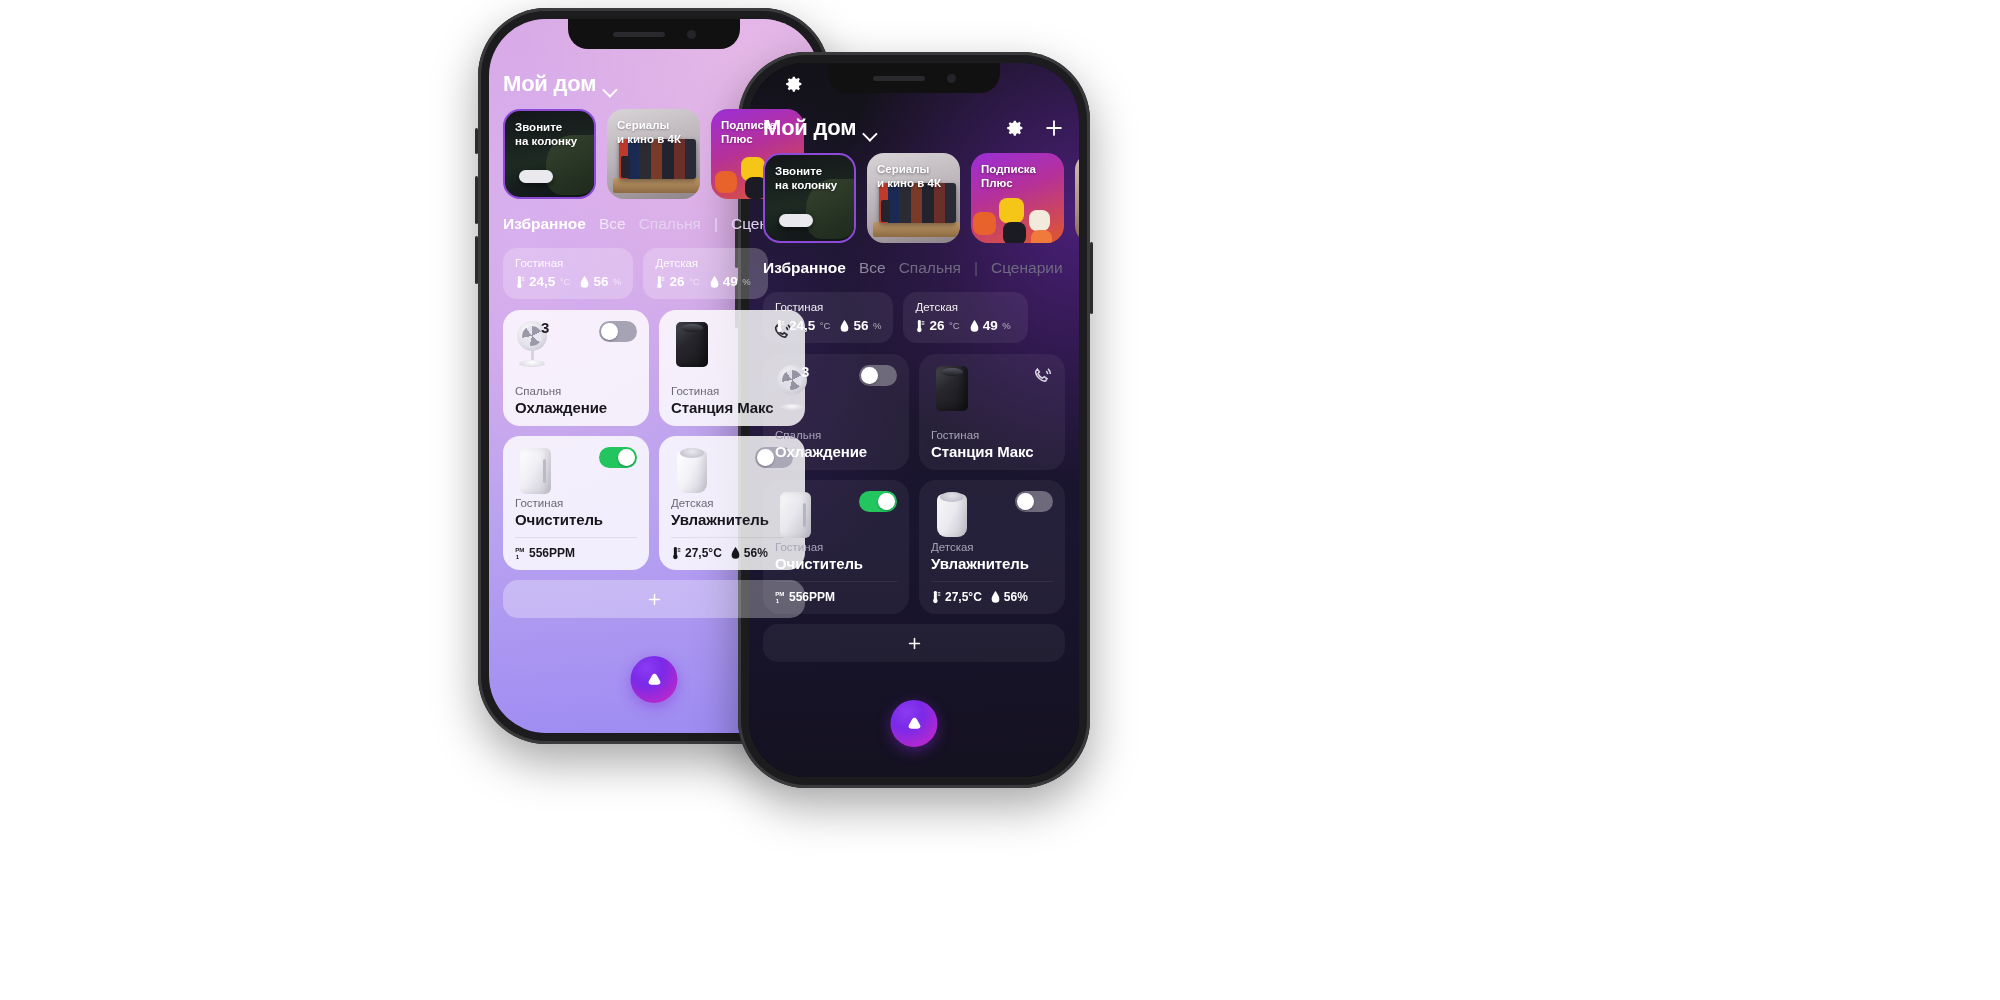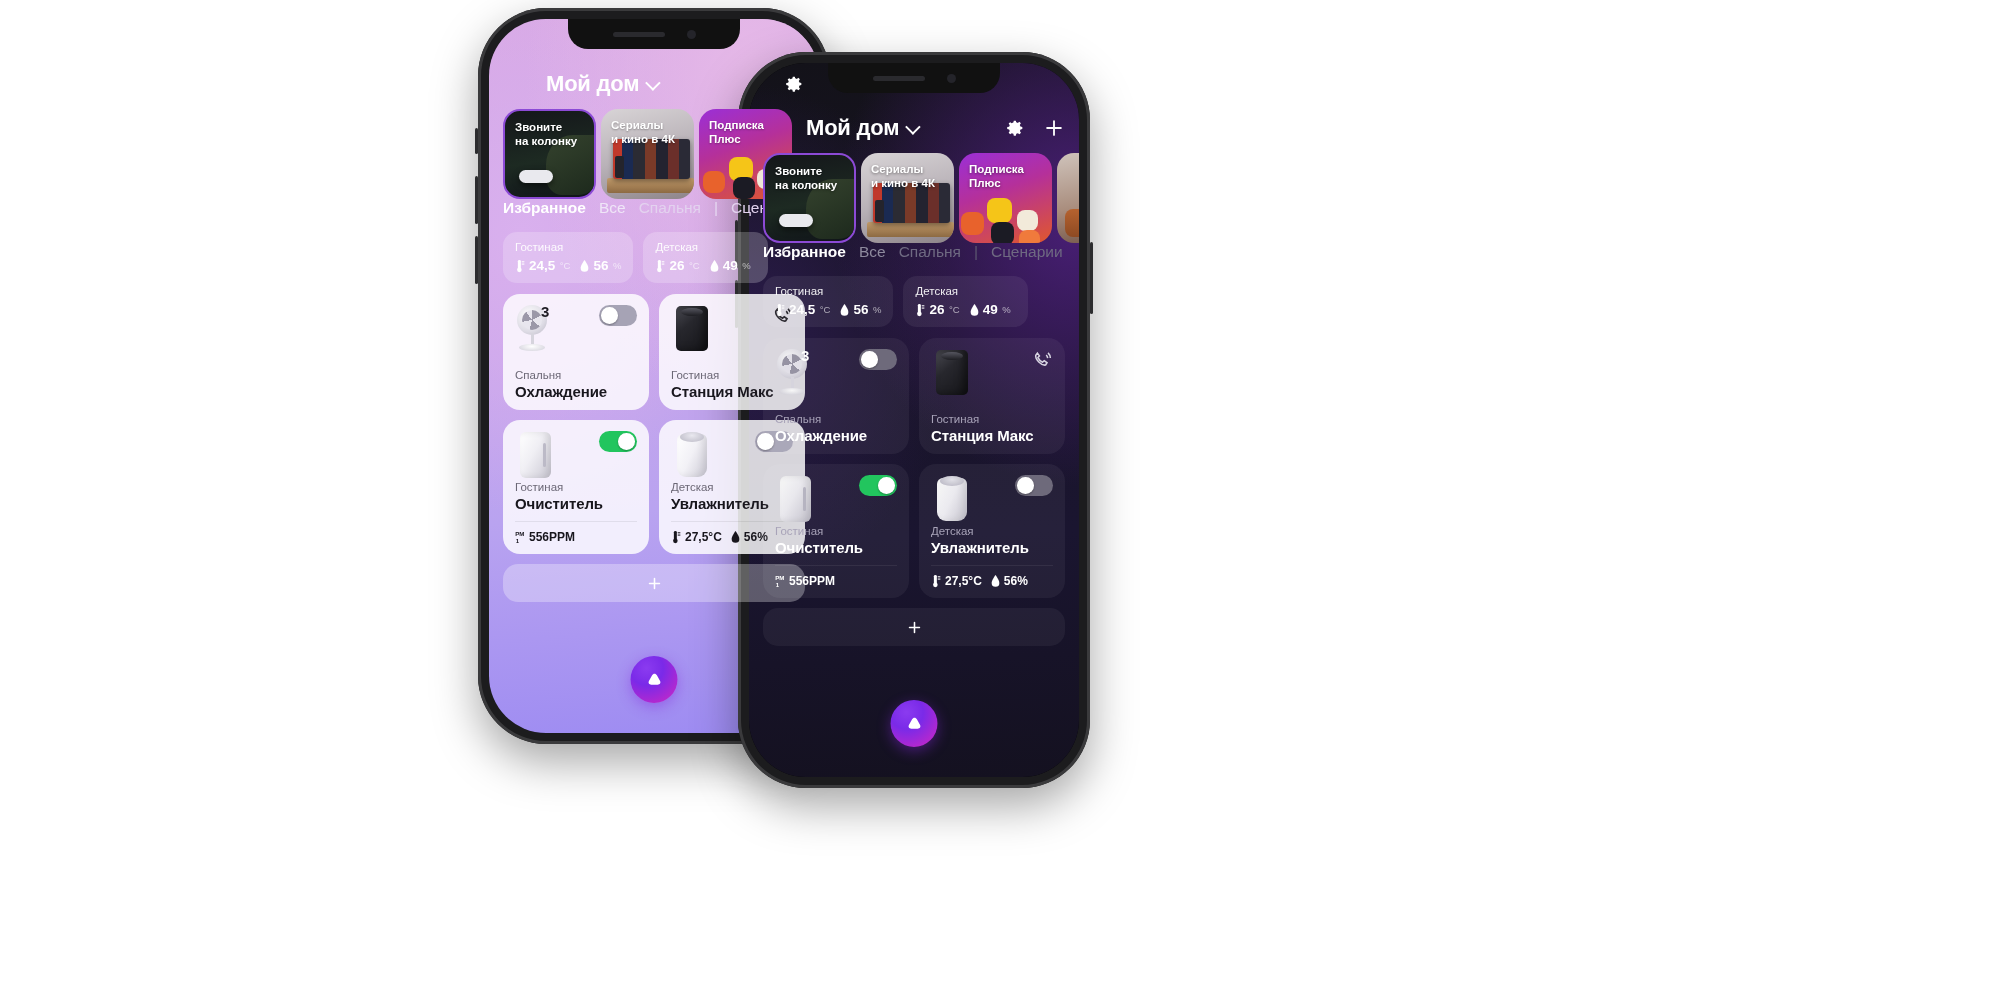--- a/index.html
+++ b/index.html
@@ -41,31 +41,31 @@
       radial-gradient(120% 60% at 100% 22%, #4a1f78 0%, rgba(74,31,120,0) 62%),
       radial-gradient(90% 50% at 0% 38%, #2a1b4a 0%, rgba(42,27,74,0) 70%),
       linear-gradient(178deg, #131219 0%, #191427 38%, #1a1530 66%, #141120 100%);
   }
 
   .ui { position:absolute; inset:0; padding:0 14px; z-index:10; }
 
   
   .hdr { display:flex; align-items:center; justify-content:space-between;
          padding-top:52px; padding-bottom:12px; }
-  .hdr-title { display:flex; align-items:center; gap:7px;margin-left:43px; }
+  .hdr-title { display:flex; align-items:flex-end; gap:7px; }
   .hdr-title .t { font-size:22px; font-weight:bold; letter-spacing:-.2px; }
   .chev { width:11px; height:11px; border-right:2.4px solid currentColor;
           border-bottom:2.4px solid currentColor; transform:rotate(45deg) translateY(-2px); }
   .hdr-actions { display:flex; align-items:center; gap:17px; }
   .ic { width:22px; height:22px; display:block; }
   #phone-dark .ui, #phone-dark .hdr-title { color:#fff; }
   #phone-light .ui, #phone-light .hdr-title { color:#fff; }
 
   
-  .banners { display:flex; gap:5px; }
+  .banners { display:flex; gap:11px; margin-bottom:16px; }
   .banner { position:relative; flex:0 0 auto; width:93px; height:90px;
             border-radius:17px; overflow:hidden; }
   .banner .blabel { position:absolute; top:9px; left:10px; right:8px;
                     font-size:11.5px; font-weight:bold; line-height:1.22; color:#fff;
                     text-shadow:0 1px 3px rgba(0,0,0,.45); z-index:3; }
   #phone-light .banner .blabel { text-shadow:0 1px 2px rgba(0,0,0,.3); }
   .banner.b1 { border:2px solid #8c4ad6; background:
       linear-gradient(170deg,#14161a 0%,#1d2a22 55%,#101419 100%); }
   .banner.b1::after { content:""; position:absolute; left:14px; bottom:14px;
       width:34px; height:13px; border-radius:7px; background:#e9e9ee;

